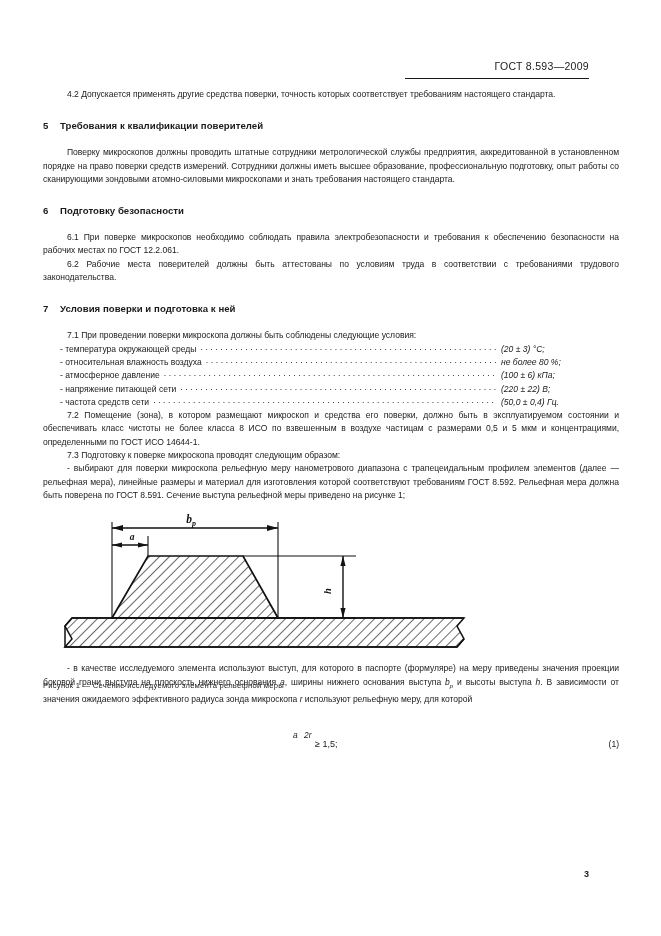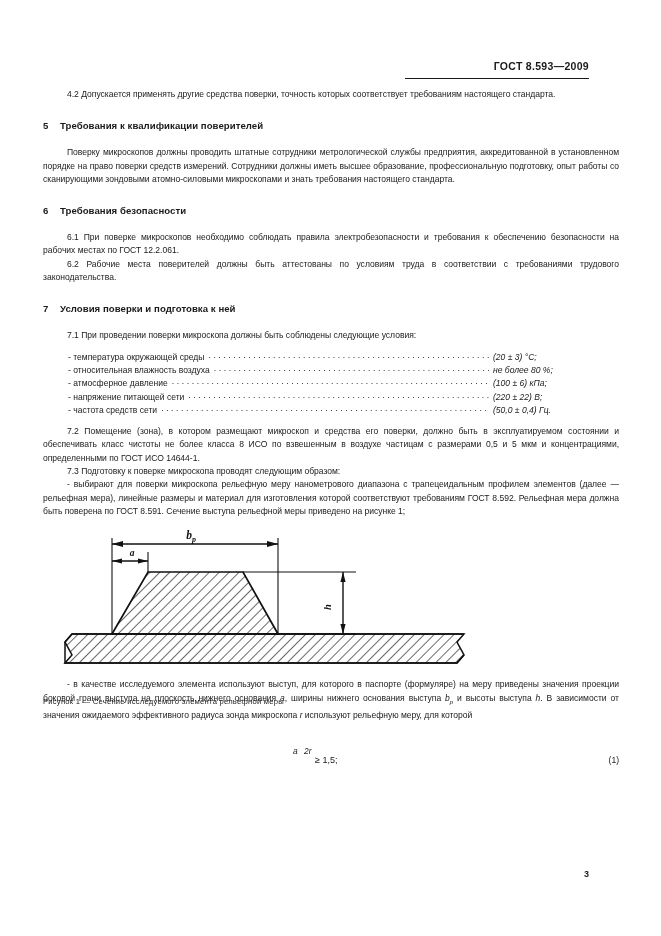--- a/index.html
+++ b/index.html
@@ -14,21 +14,21 @@
     background: #ffffff;
     font-family: "Liberation Sans", sans-serif;
     color: #1a1a1a;
     overflow: hidden;
   }
   .header {
     position: absolute;
     top: 60px;
     right: 72px;
     font-size: 10.5px;
-    font-weight: bold;
+    font-weight: normal;
     letter-spacing: 0.3px;
     white-space: nowrap;
   }
   .header-rule {
     position: absolute;
     top: 78px;
     left: 405px;
     width: 184px;
     height: 1.4px;
     background: #1a1a1a;
@@ -54,21 +54,21 @@
     font-weight: bold;
     letter-spacing: 0.05px;
   }
   .sp-h-before { height: 19px; }
   .sp-h-after  { height: 15px; }
 
   .head-row { display: flex; }
   .head-num { width: 17px; flex: 0 0 17px; }
 
   
-  .cond-list { margin: 8px; padding: 0; list-style: none; }
+  .cond-list { margin: 0; padding: 0; list-style: none; }
   .cond-item {
     display: flex;
     align-items: baseline;
     font-size: 8.55px;
     line-height: 13.3px;
     padding-left: 17px;
   }
   .cond-label { white-space: nowrap; }
   .cond-dots {
     flex: 1 1 auto;
@@ -159,21 +159,21 @@
         <span>Требования к квалификации поверителей</span>
       </span>
     </h2>
     <div class="sp-h-after"></div>
     <p class="indent">Поверку микроскопов должны проводить штатные сотрудники метрологической службы предприятия, аккредитованной в установленном порядке на право поверки средств измерений. Сотрудники должны иметь высшее образование, профессиональную подготовку, опыт работы со сканирующими зондовыми атомно-силовыми микроскопами и знать требования настоящего стандарта.</p>
 
     <div class="sp-h-before"></div>
     <h2>
       <span class="head-row">
         <span class="head-num">6</span>
-        <span>Требования безопасности</span>
+        <span>Подготовку безопасности</span>
       </span>
     </h2>
     <div class="sp-h-after"></div>
     <p class="indent">6.1  При поверке микроскопов необходимо соблюдать правила электробезопасности и требования к обеспечению безопасности на рабочих местах по ГОСТ 12.2.061.</p>
     <p class="indent">6.2  Рабочие места поверителей должны быть аттестованы по условиям труда в соответствии с требованиями трудового законодательства.</p>
 
     <div class="sp-h-before"></div>
     <h2>
       <span class="head-row">
         <span class="head-num">7</span>

